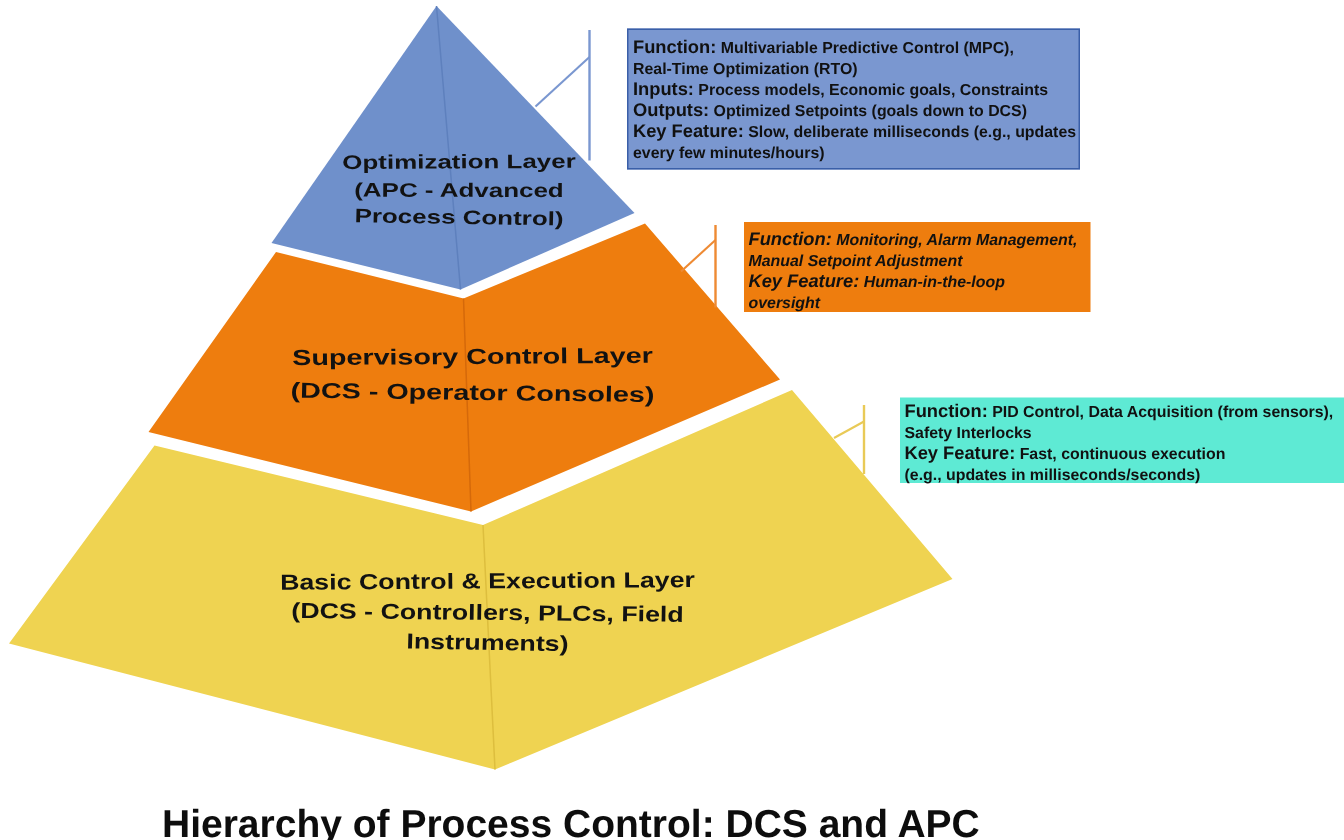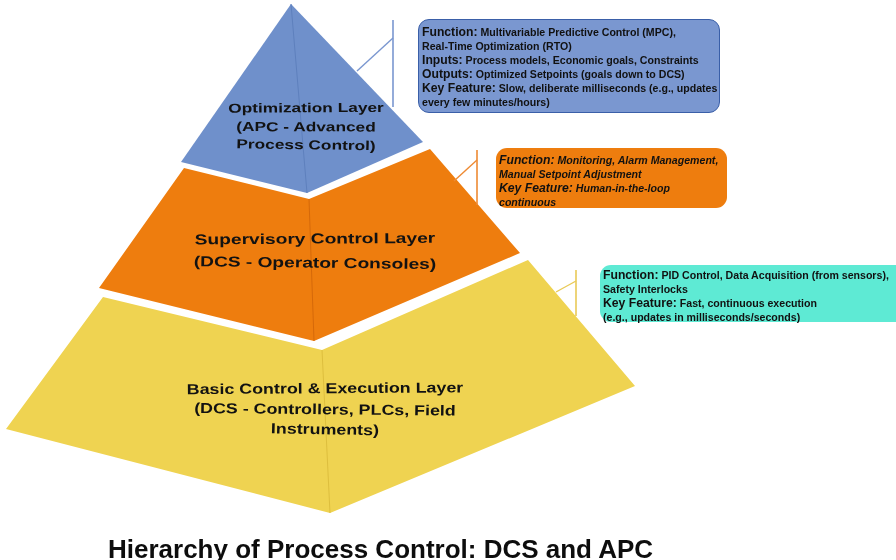--- a/index.html
+++ b/index.html
@@ -34,21 +34,20 @@
   .label-basic .ln:nth-child(2) { transform: rotate(0.7deg); }
   .label-basic .ln:nth-child(3) { transform: rotate(1.2deg); }
 
   
   .callout {
     position: absolute;
     box-sizing: border-box;
     color: #111111;
     font-weight: bold;
     padding: 4px 0 0 3px;
-    border-radius: 11px;
   }
   .callout .co-line { white-space: nowrap; height: 14px; line-height: 14px; }
   .co-label { font-size: 12.2px; }
   .co-body  { font-size: 10.6px; }
   .co-blue {
     left: 418px; top: 19px; width: 302px; height: 94px;
     background: #7A97D0;
     border: 1px solid #3A5FA8;
   }
   .co-orange {
@@ -113,21 +112,21 @@
     <div class="co-line"><span class="co-body">Real-Time Optimization (RTO)</span></div>
     <div class="co-line"><span class="co-label">Inputs:</span><span class="co-body"> Process models, Economic goals, Constraints</span></div>
     <div class="co-line"><span class="co-label">Outputs:</span><span class="co-body"> Optimized Setpoints (goals down to DCS)</span></div>
     <div class="co-line"><span class="co-label">Key Feature:</span><span class="co-body"> Slow, deliberate milliseconds (e.g., updates</span></div>
     <div class="co-line"><span class="co-body">every few minutes/hours)</span></div>
   </div>
   <div class="callout co-orange">
     <div class="co-line"><span class="co-label">Function:</span><span class="co-body"> Monitoring, Alarm Management,</span></div>
     <div class="co-line"><span class="co-body">Manual Setpoint Adjustment</span></div>
     <div class="co-line"><span class="co-label">Key Feature:</span><span class="co-body"> Human-in-the-loop</span></div>
-    <div class="co-line"><span class="co-body">continuous</span></div>
+    <div class="co-line"><span class="co-body">oversight</span></div>
   </div>
   <div class="callout co-yellow">
     <div class="co-line"><span class="co-label">Function:</span><span class="co-body"> PID Control, Data Acquisition (from sensors),</span></div>
     <div class="co-line"><span class="co-body">Safety Interlocks</span></div>
     <div class="co-line"><span class="co-label">Key Feature:</span><span class="co-body"> Fast, continuous execution</span></div>
     <div class="co-line"><span class="co-body"> (e.g., updates in milliseconds/seconds)</span></div>
   </div>
 
   <div class="main-title">Hierarchy of Process Control: DCS and APC</div>
 

